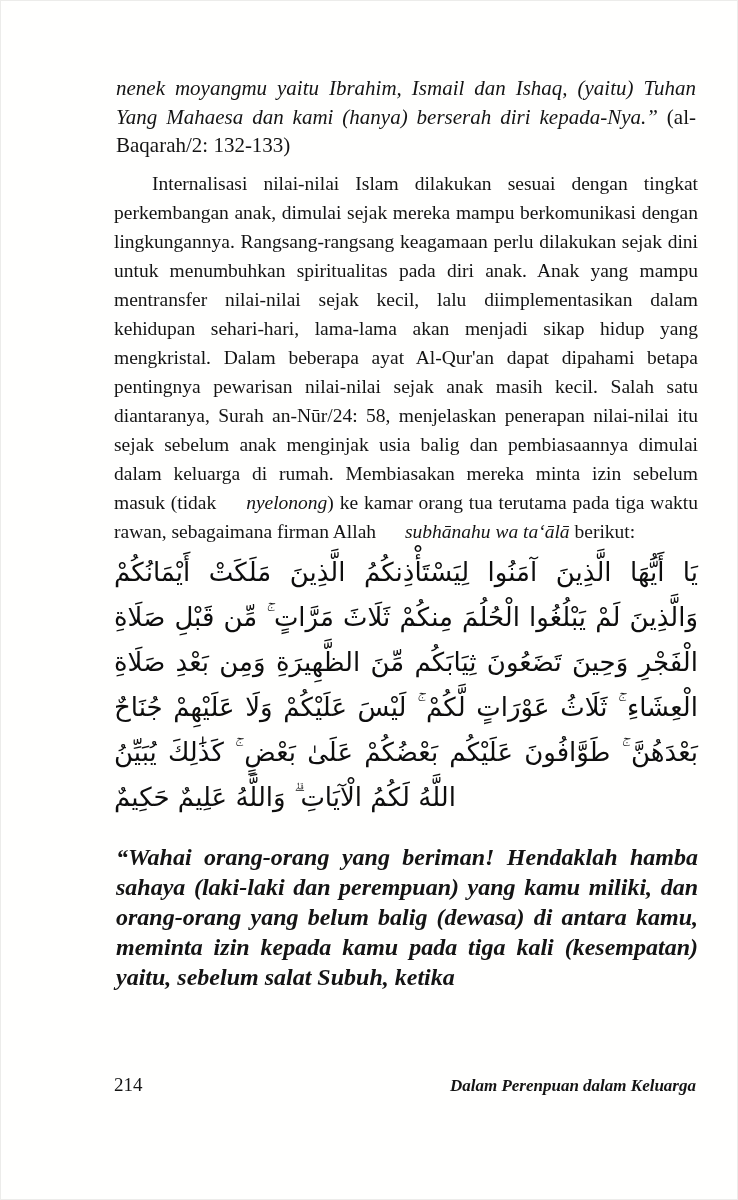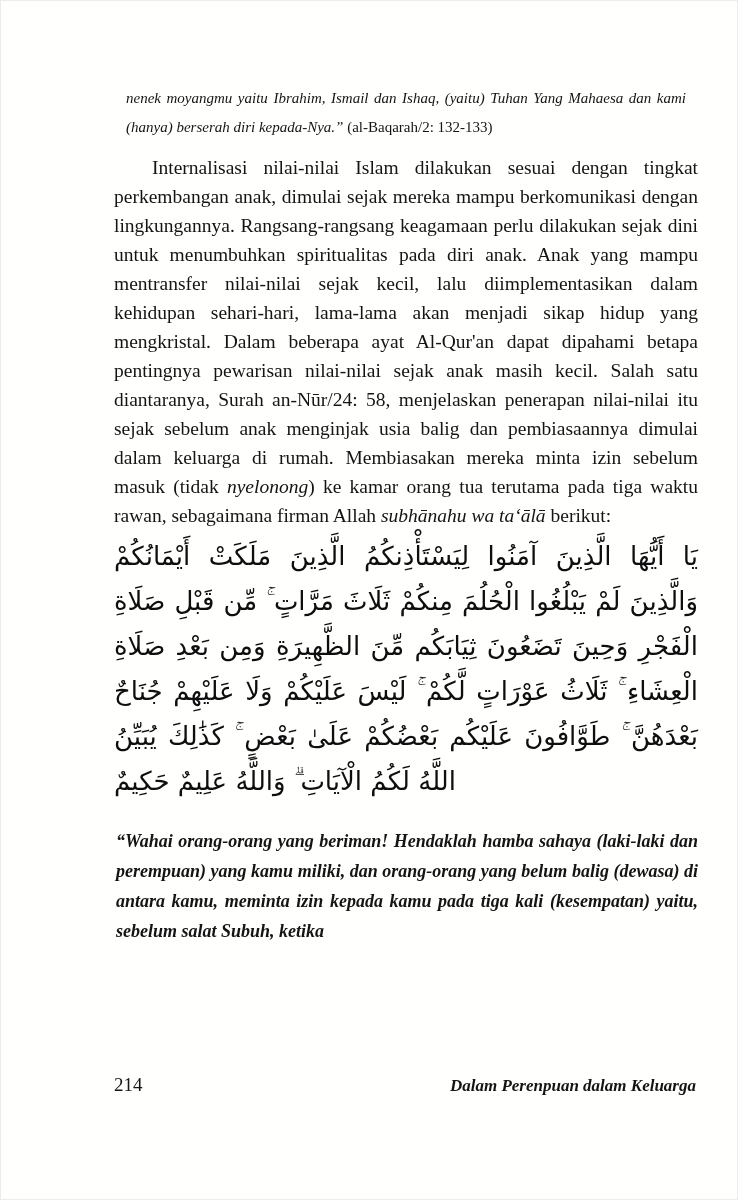--- a/index.html
+++ b/index.html
@@ -16,53 +16,54 @@
     padding: 72px 42px 0 114px;
     font-family: "Liberation Serif", serif;
     color: #141414;
     overflow: hidden;
     box-shadow: inset 0 0 0 1px #ececea;
   }
   .content {
     width: 584px;
   }
   .quote-block {
-    margin: 12px;
-    font-size: 15px;
+    margin: 2px;
+    font-size: 21px;
     line-height: 28.5px;
     text-align: justify;
   }
   .quote-block em {
     font-style: italic;
   }
   .body-paragraph {
     margin: 9px 0 0 0;
     font-size: 19.5px;
     line-height: 29px;
     text-align: justify;
     text-indent: 38px;
   }
   .body-paragraph em {
+    margin-left: 24px;
   }
   .arabic {
     direction: rtl;
     unicode-bidi: embed;
     font-family: "DejaVu Sans", sans-serif;
     font-size: 26px;
     line-height: 45px;
     text-align: justify;
     text-align-last: left;
     margin-top: 4px;
     color: #0e0e0e;
   }
   .translation {
     margin: 22px 0 0 2px;
     font-style: italic;
     font-weight: 600;
-    font-size: 18px;
+    font-size: 24px;
     line-height: 30px;
     text-align: justify;
   }
   .footer {
     position: absolute;
     left: 114px;
     right: 42px;
     top: 1074px;
     display: flex;
     justify-content: space-between;

